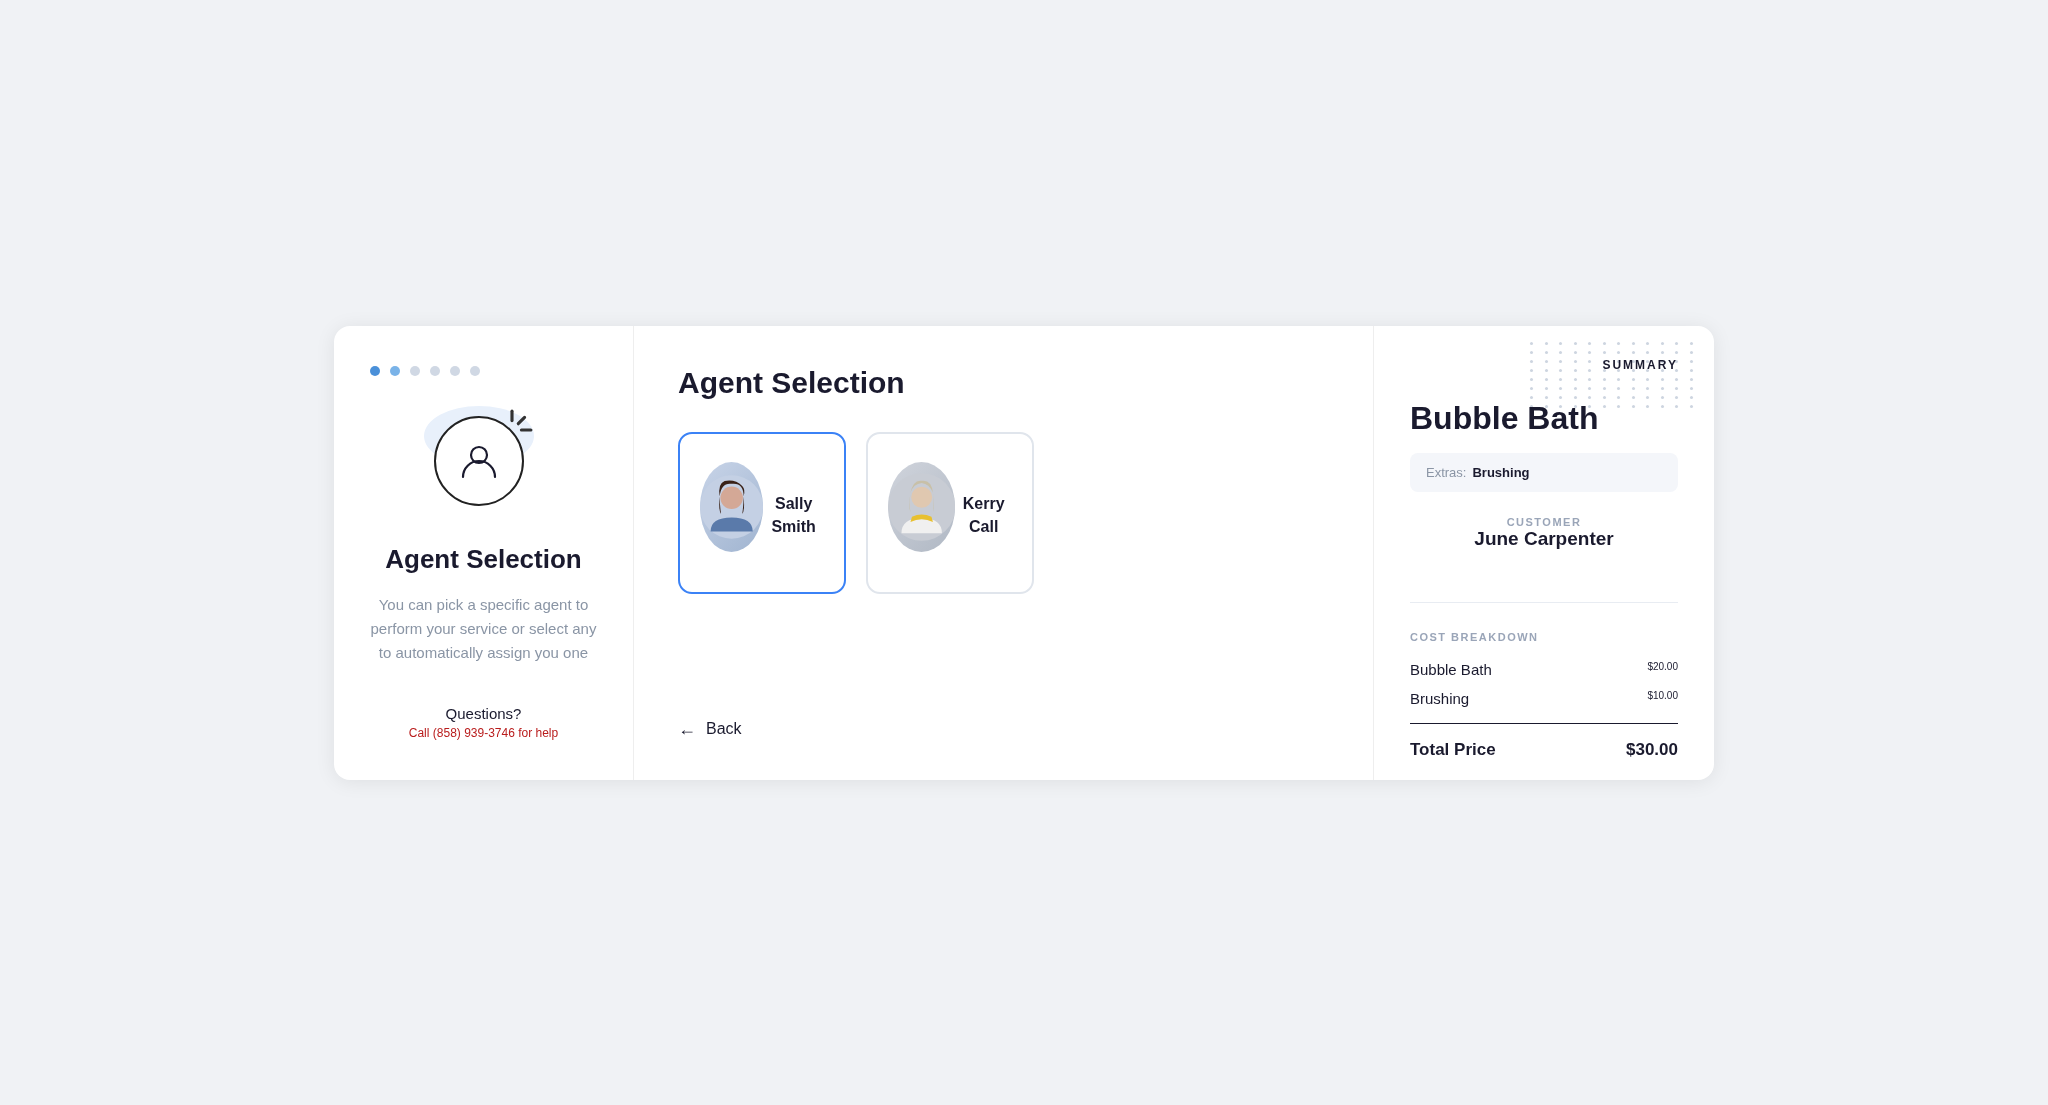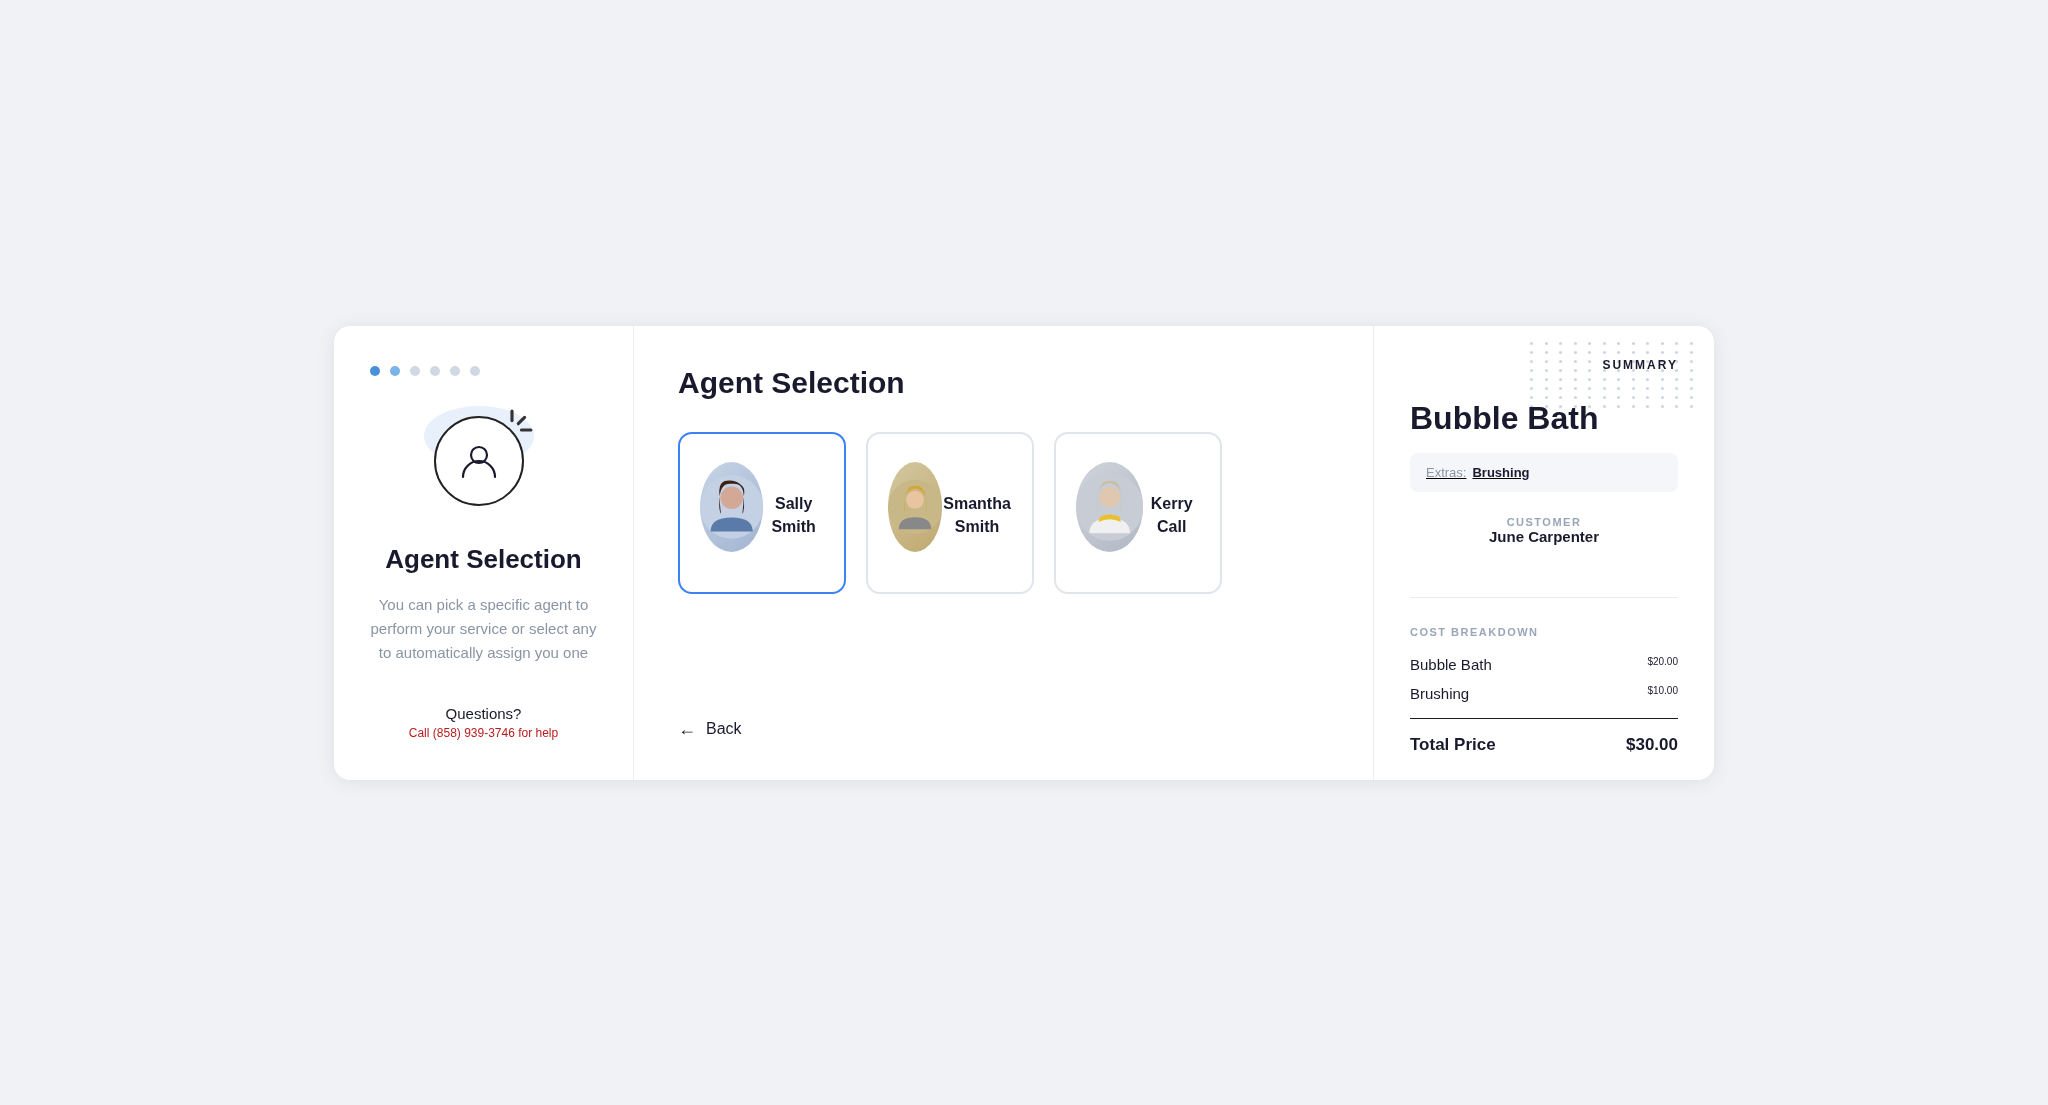--- a/index.html
+++ b/index.html
@@ -244,21 +244,20 @@
       margin-bottom: 16px;
     }
     .extras-box {
       background: #f4f6fa;
       border-radius: 8px;
       padding: 12px 16px;
       margin-bottom: 24px;
       display: flex;
       align-items: center;
       gap: 6px;
-      text-decoration: underline;
     }
     .extras-label {
       font-size: 13px;
       color: #8a95a5;
     }
     .extras-value {
       font-size: 13px;
       font-weight: 600;
       color: #1a1a2e;
     }
@@ -270,21 +269,21 @@
       flex-direction: column;
     }
     .customer-label {
       font-size: 11px;
       font-weight: 700;
       letter-spacing: 1.5px;
       color: #9aa5b8;
       text-transform: uppercase;
     }
     .customer-value {
-      font-size: 15px;
+      font-size: 19px;
       font-weight: 600;
       color: #1a1a2e;
     }
     .divider {
       height: 1px;
       background: #e8ecf2;
       margin: 0 36px 28px;
     }
     .cost-section {
       padding: 0 36px;
@@ -396,34 +395,20 @@
             <path d="M15 80 Q15 60 45 60 Q75 60 75 80" fill="#5a7aaa"></path>
 
             <path d="M28 30 Q30 10 45 12 Q62 10 62 30 Q65 20 60 15 Q50 5 35 8 Q25 12 28 30Z" fill="#3a2218"></path>
             <path d="M28 30 Q26 50 30 55 Q28 42 28 30Z" fill="#3a2218"></path>
             <path d="M62 30 Q64 50 60 55 Q62 42 62 30Z" fill="#3a2218"></path>
           </svg>
         </div>
         <div class="agent-name">Sally Smith</div>
       </div>
 
-      <div class="agent-card">
-        <div class="agent-photo avatar-smantha">
-          <svg viewBox="0 0 90 90" xmlns="http://www.w3.org/2000/svg">
-            <circle cx="45" cy="45" r="45" fill="#c8b888"></circle>
-            <circle cx="45" cy="33" r="15" fill="#e8c4a0"></circle>
-            <path d="M18 82 Q18 62 45 62 Q72 62 72 82" fill="#888"></path>
-
-            <path d="M29 28 Q32 8 45 10 Q60 8 62 28 Q58 15 45 14 Q32 15 29 28Z" fill="#d4a830"></path>
-            <path d="M29 28 Q25 48 28 56 Q27 44 29 28Z" fill="#d4a830"></path>
-            <path d="M62 28 Q66 48 63 56 Q64 44 62 28Z" fill="#d4a830"></path>
-          </svg>
-        </div>
-        <div class="agent-name">Smantha Smith</div>
-      </div>
 
       <div class="agent-card">
         <div class="agent-photo avatar-kerry">
           <svg viewBox="0 0 90 90" xmlns="http://www.w3.org/2000/svg">
             <circle cx="45" cy="45" r="45" fill="#c8ccD4"></circle>
             <circle cx="45" cy="32" r="14" fill="#e0c8b0"></circle>
             <path d="M18 80 Q18 60 45 60 Q72 60 72 80" fill="#f0f0f0"></path>
 
             <path d="M30 26 Q34 8 45 10 Q58 8 60 26 Q55 14 45 13 Q34 14 30 26Z" fill="#c8c0a8"></path>
             <path d="M30 26 Q27 44 30 52 Q28 40 30 26Z" fill="#c8c0a8"></path>

